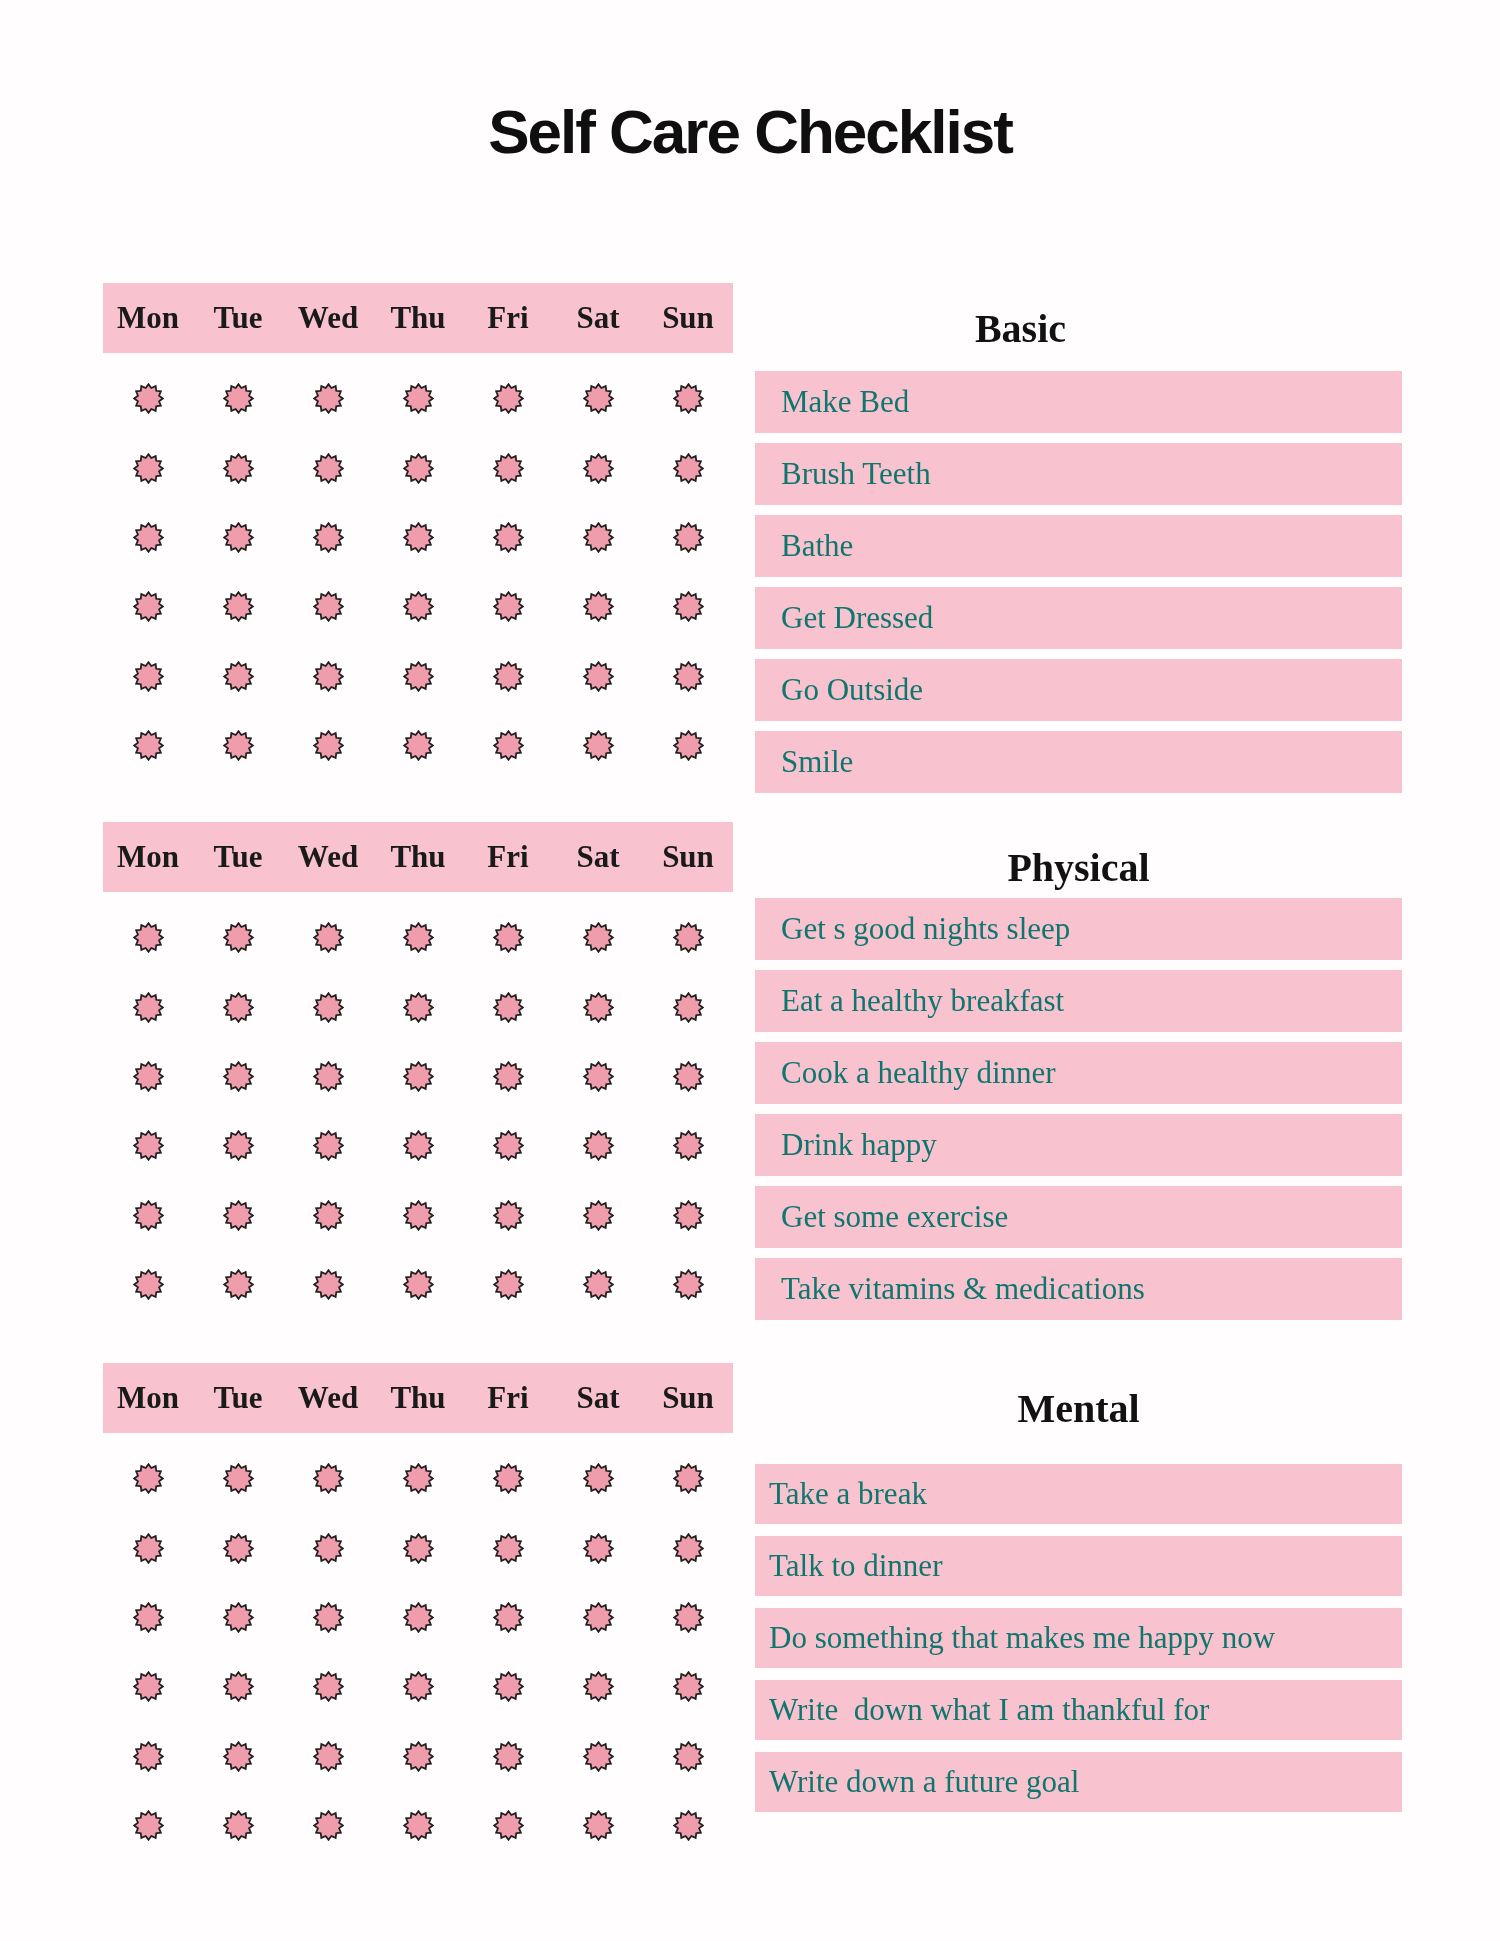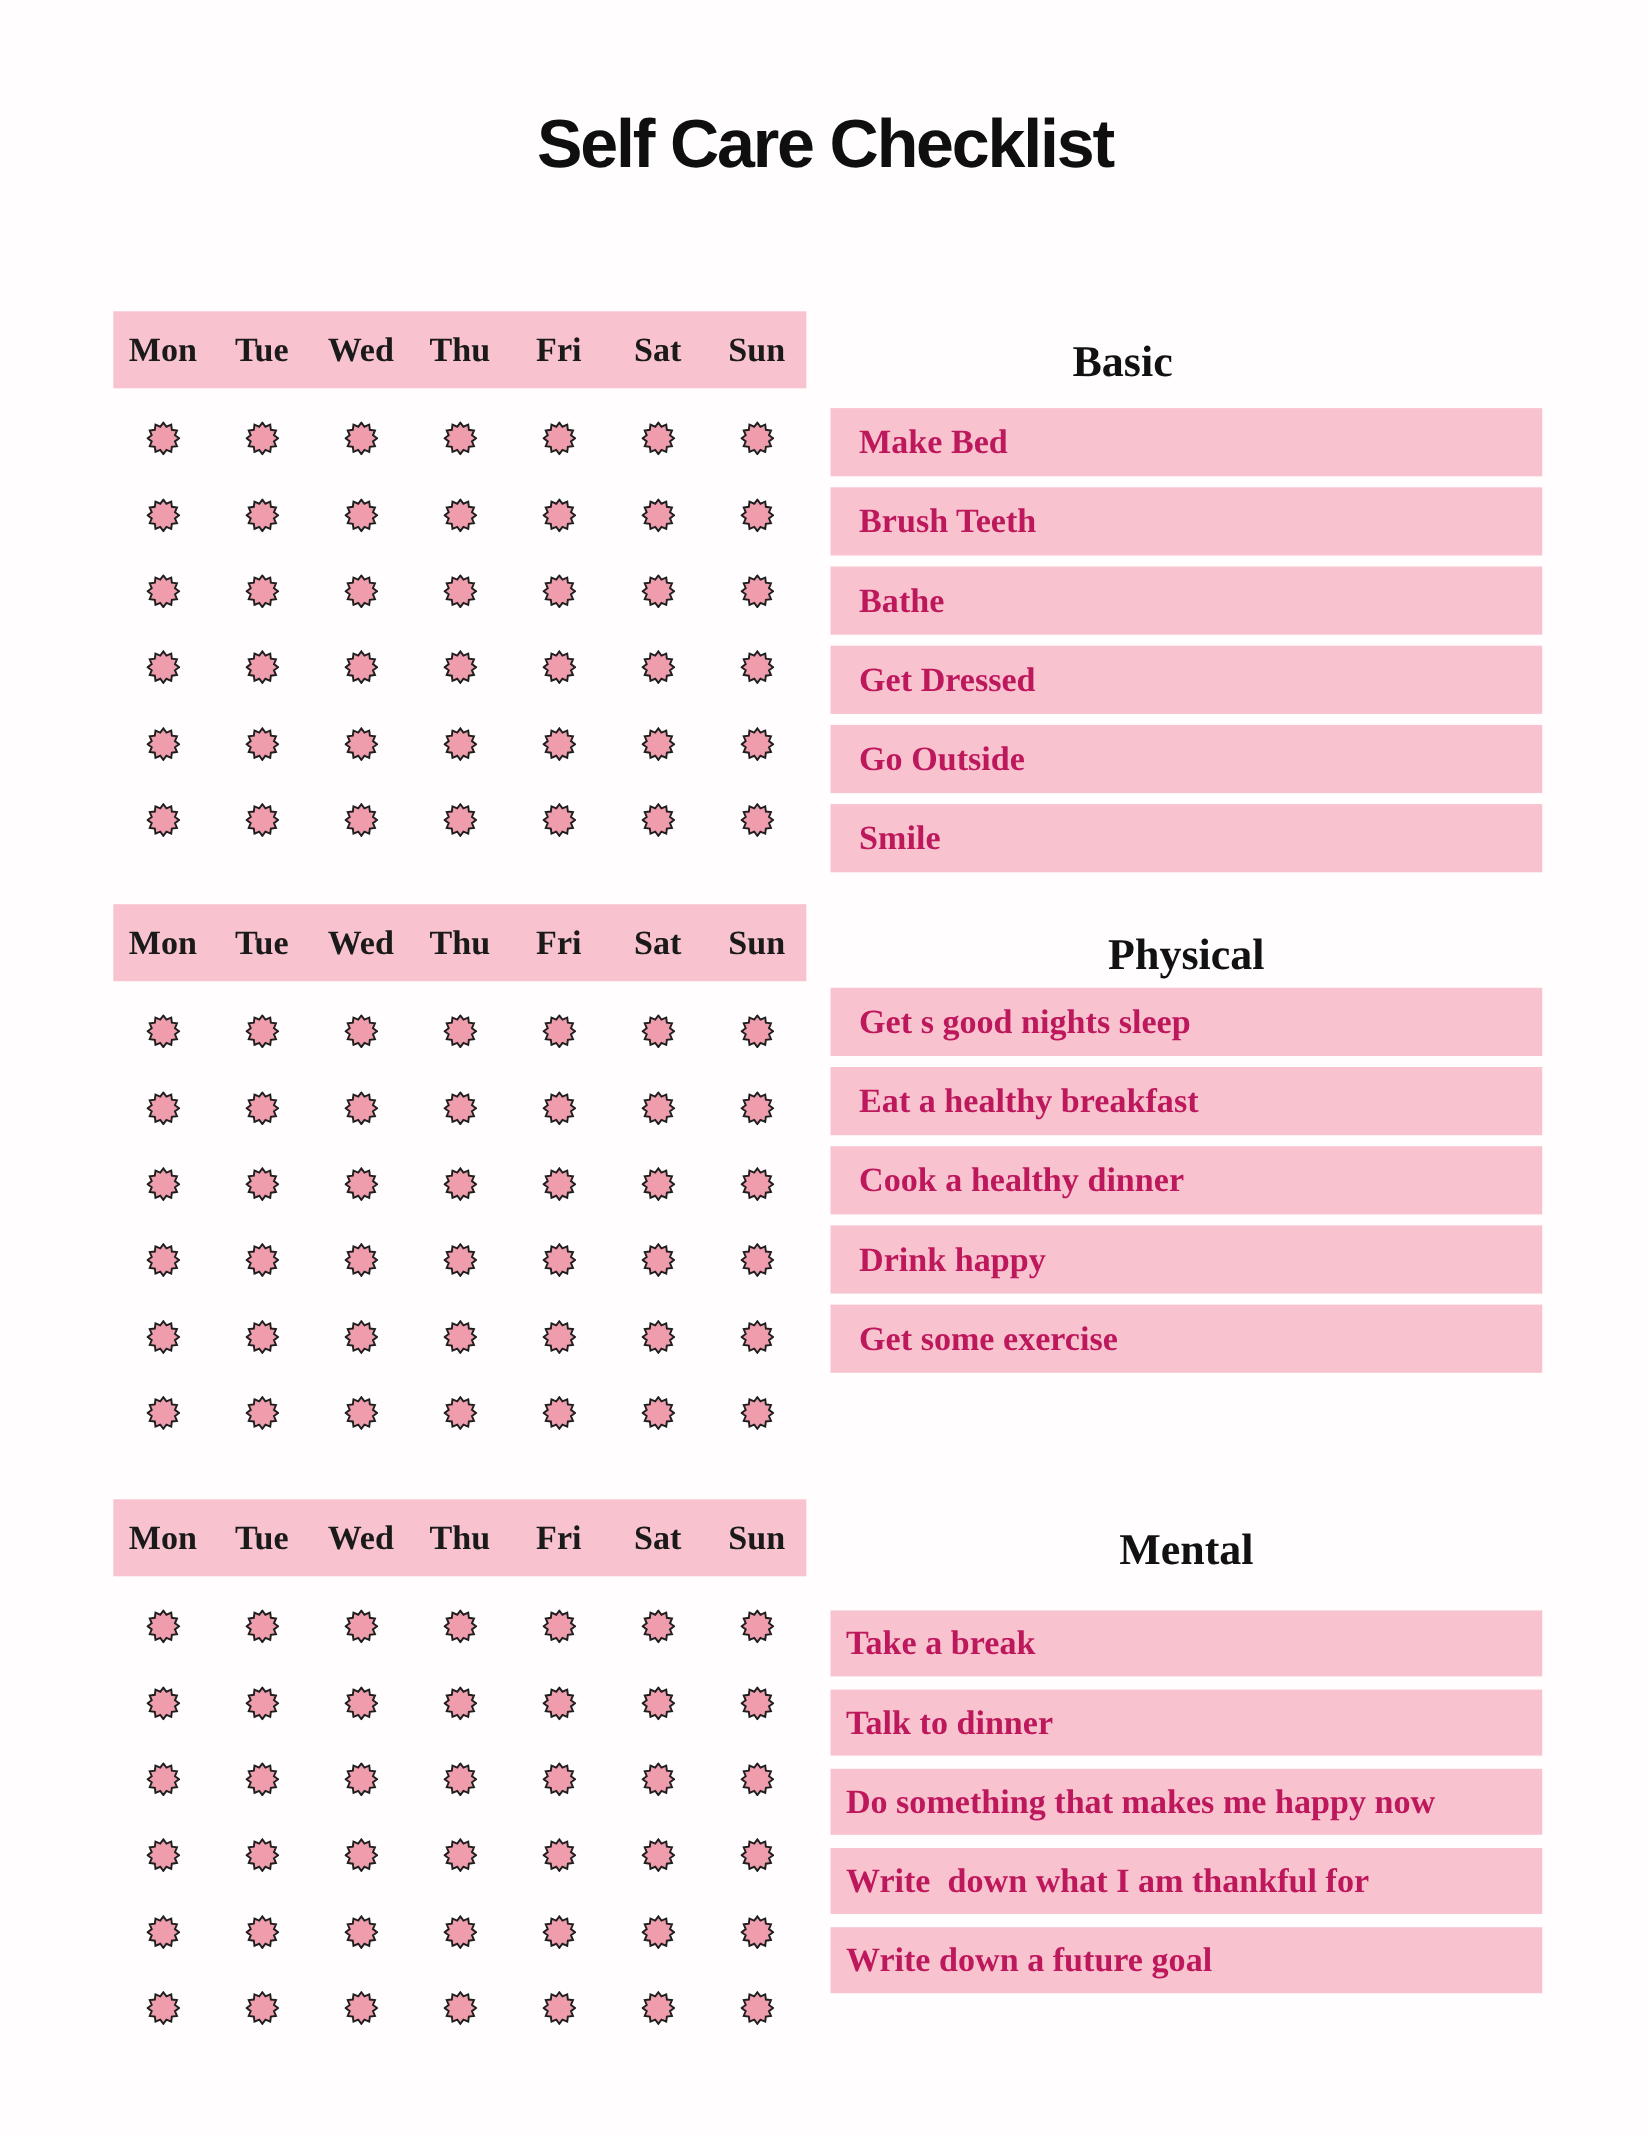--- a/index.html
+++ b/index.html
@@ -64,21 +64,21 @@
   .section-physical .task-list{margin-top:2px;}
   .section-mental   .task-list{margin-top:27px;}
   .task-bar{
     height:62px;margin-bottom:10px;
     background:var(--bar-pink);
     display:flex;align-items:center;
     padding-left:26px;
   }
   .section-mental .task-bar{padding-left:14px;height:60px;margin-bottom:12px;}
   .task-label{
-    font-weight:700;font-size:31px;color:#be185d;
+    font-weight:400;font-size:31px;color:#0f766e;
     white-space:pre-wrap;
   }
   .svg-defs{position:absolute;width:0;height:0;overflow:hidden;}
 </style>
 </head>
 <body>
 
 <svg class="svg-defs" aria-hidden="true">
   <defs>
     <symbol id="burst-shape" viewBox="0 0 32 32">
@@ -575,20 +575,23 @@
           </div>
           <div class="task-bar">
             <span class="task-label">Cook a healthy dinner</span>
           </div>
           <div class="task-bar">
             <span class="task-label">Drink happy</span>
           </div>
           <div class="task-bar">
             <span class="task-label">Get some exercise</span>
           </div>
+          <div class="task-bar">
+            <span class="task-label">Take vitamins &amp; medications</span>
+          </div>
         </div>
     </div>
   </div>
 
   <div class="section-row row-3 section-mental">
     <div class="tracker">
       <div class="day-header">
           <span class="day">Mon</span>
           <span class="day">Tue</span>
           <span class="day">Wed</span>

